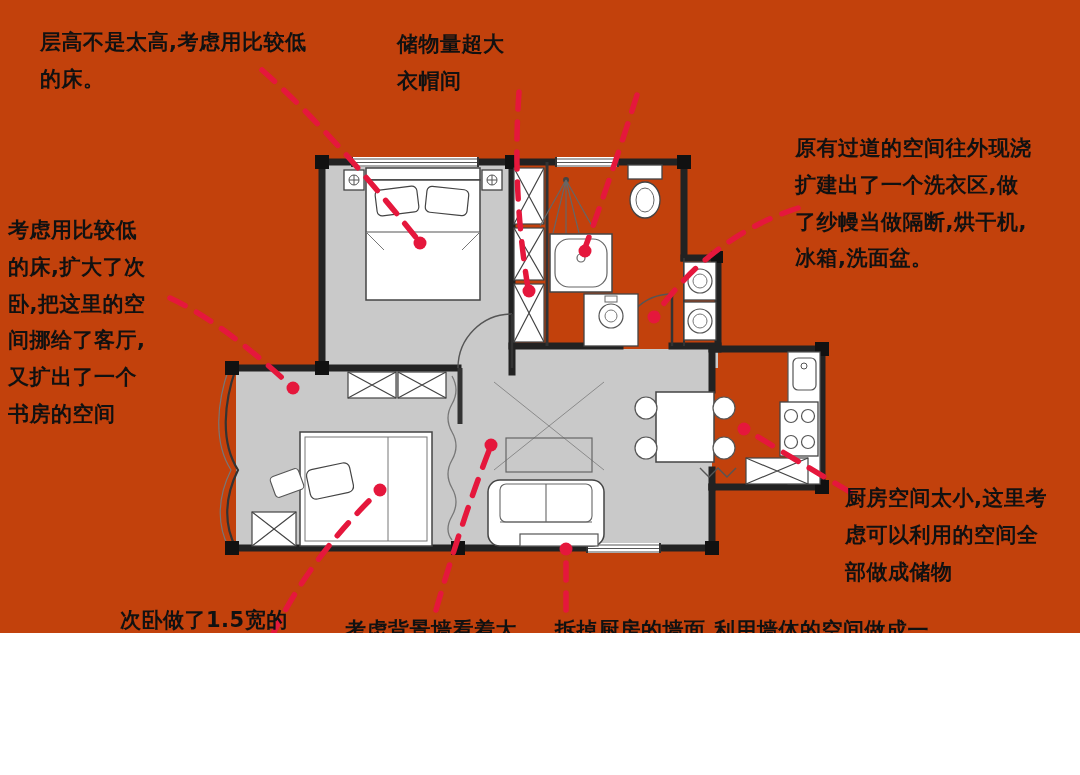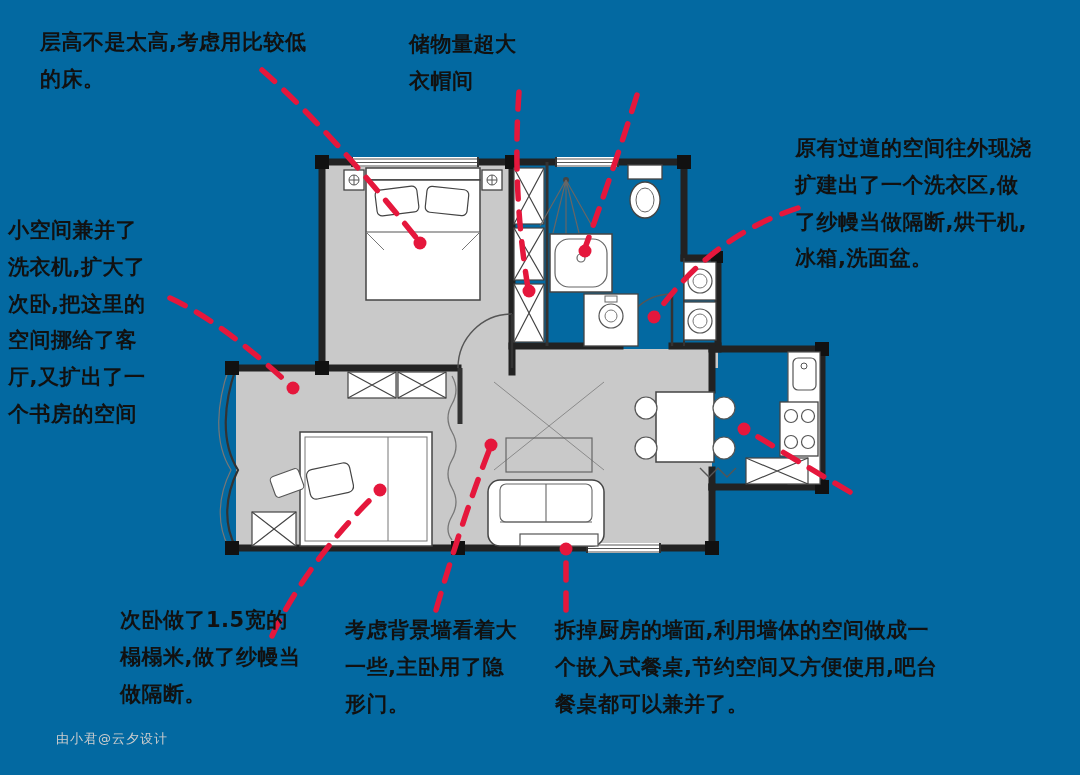--- a/index.html
+++ b/index.html
@@ -1,17 +1,17 @@
 <!DOCTYPE html>
 <html><head>
 <meta charset="utf-8">
 <style>
   html,body{margin:0;padding:0;background:#ffffff;}
   .canvas{
-    position:relative;width:1080px;height:775px;background:#0369a1;overflow:hidden;
+    position:relative;width:1080px;height:633px;background:#c2410c;overflow:hidden;
     font-family:"DejaVu Sans",sans-serif;
   }
   .plan-svg{position:absolute;left:0;top:0;}
   .note{
     position:absolute;
     font-size:21px;line-height:1.75;font-weight:600;color:#111;
     letter-spacing:0.5px;
     font-family:"DejaVu Sans",sans-serif;
   }
   .watermark{
@@ -252,27 +252,28 @@
       <circle cx="293" cy="388" r="6.5"></circle>
       <circle cx="744" cy="429" r="6.5"></circle>
       <circle cx="380" cy="490" r="6.5"></circle>
       <circle cx="491" cy="445" r="6.5"></circle>
       <circle cx="566" cy="549" r="6.5"></circle>
     </g>
   </svg>
 
   <div class="note" style="left:40px;top:24px;width:280px;">层高不是太高,考虑用比较低的床。</div>
 
-  <div class="note" style="left:397px;top:26px;width:112px;margin-left:12px;">储物量超大衣帽间</div>
+  <div class="note" style="left:397px;top:26px;width:112px;">储物量超大衣帽间</div>
 
 
   <div class="note" style="left:795px;top:130px;width:238px;">原有过道的空间往外现浇扩建出了一个洗衣区,做了纱幔当做隔断,烘干机,冰箱,洗面盆。</div>
 
-  <div class="note" style="left:8px;top:212px;width:150px;">小空间兼并了洗衣机,扩大了次卧,把这里的空间挪给了客厅,又扩出了一个书房的空间</div>
-
+  <div class="note" style="left:8px;top:212px;width:150px;">考虑用比较低的床,扩大了次卧,把这里的空间挪给了客厅,又扩出了一个书房的空间</div>
+
+  <div class="note" style="left:845px;top:480px;width:210px;">厨房空间太小,这里考虑可以利用的空间全部做成储物</div>
 
   <div class="note" style="left:120px;top:602px;width:188px;">次卧做了1.5宽的榻榻米,做了纱幔当做隔断。</div>
 
   <div class="note" style="left:345px;top:612px;width:178px;">考虑背景墙看着大一些,主卧用了隐形门。</div>
 
   <div class="note" style="left:555px;top:612px;width:392px;">拆掉厨房的墙面,利用墙体的空间做成一个嵌入式餐桌,节约空间又方便使用,吧台餐桌都可以兼并了。</div>
 
   <div class="watermark">由小君@云夕设计</div>
 </div>
 

